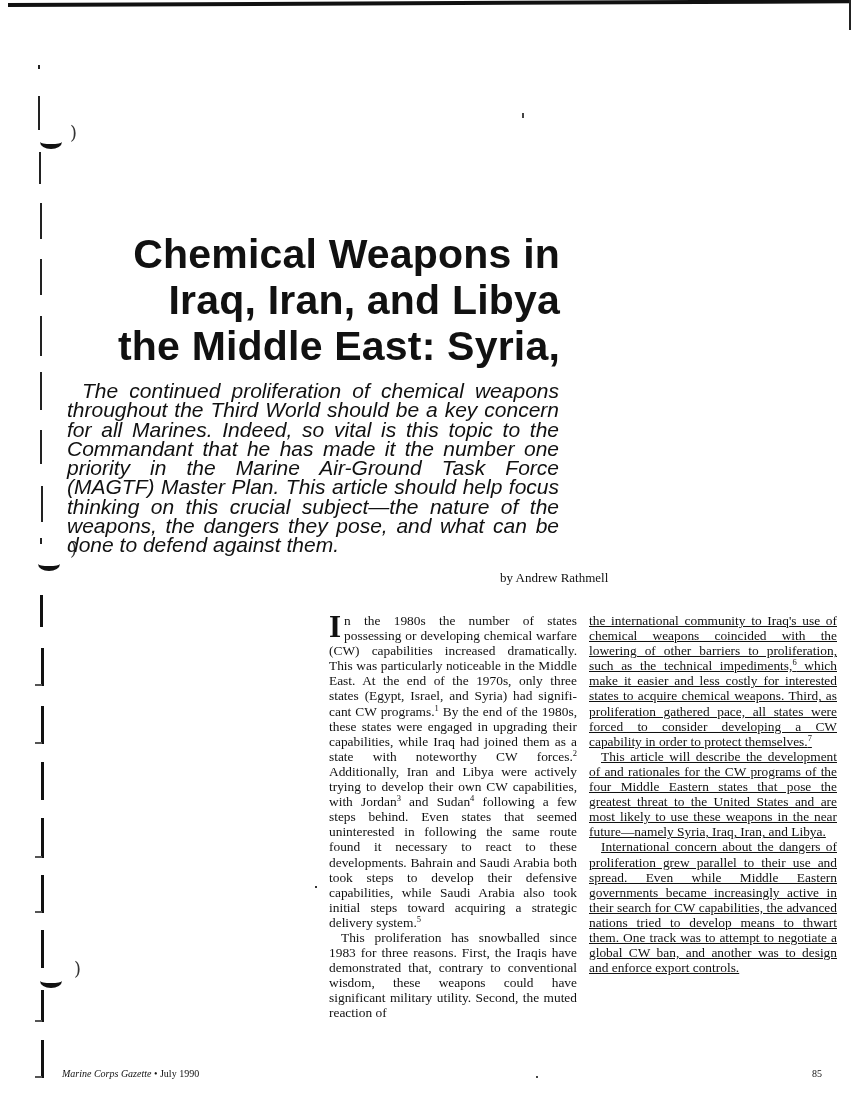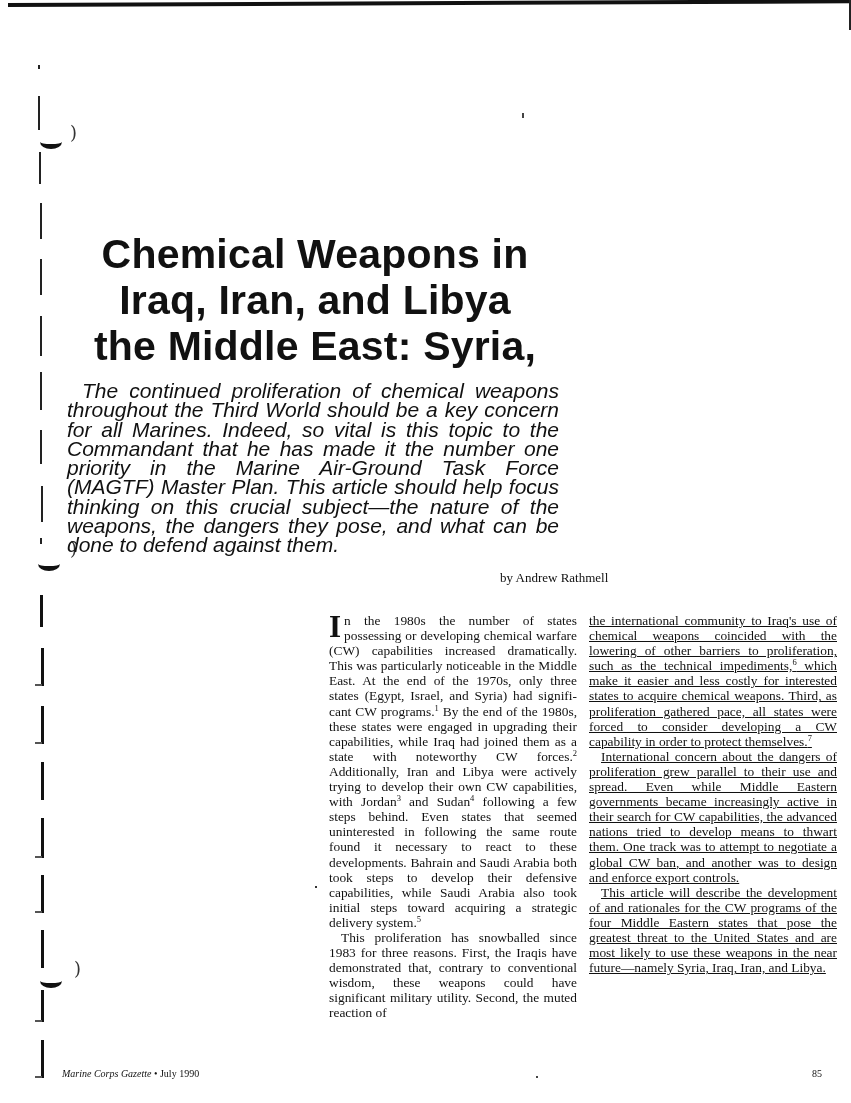--- a/index.html
+++ b/index.html
@@ -10,21 +10,21 @@
 
   .binding { position: absolute; left: 0; top: 0; width: 90px; height: 1103px; }
   .bracket { position: absolute; width: 2px; background: #222; }
   .bracket.thick { width: 3px; background: #111; }
   .bracket .foot { position: absolute; left: -6px; bottom: 0; width: 7px; height: 2px; background: #555; }
   .hook { position: absolute; width: 22px; height: 9px; border-bottom: 5px solid #111; border-radius: 0 0 50% 50%; }
   .paren { position: absolute; font-family: "DejaVu Serif", serif; font-size: 18px; color: #333; font-weight: normal; }
 
   .title { position: absolute; left: 70px; top: 231px; width: 490px; text-align: center;
            font-family: "Liberation Sans", sans-serif; font-weight: bold; font-size: 41px; line-height: 46px; color: #111; letter-spacing: 0.2px; }
-  .title span { display: block; }
+  .title span { display: block; text-align: right; }
 
   .deck { position: absolute; left: 67px; top: 381px; width: 492px;
           font-family: "Liberation Sans", sans-serif; font-style: italic; font-size: 21px; line-height: 19.3px; color: #111; text-align: justify; }
   .deck p { margin: 0; text-indent: 15px; }
 
   .byline { position: absolute; left: 500px; top: 570px; width: 160px;
             font-family: "Liberation Serif", serif; font-weight: normal; font-size: 13px; color: #111; }
 
   .col { position: absolute; top: 613px; width: 248px;
          font-family: "Liberation Serif", serif; font-size: 13.4px; line-height: 15.1px; color: #111; text-align: justify; hyphens: manual; }
@@ -103,22 +103,22 @@
 
 <div class="margin-dot"></div>
 
 <div class="col col1">
   <p class="first"><span class="dropcap">I</span><span>n the 1980s the number of states possessing or developing chemical warfare (CW) capabilities increased dramatically. This was particularly noticeable in the Middle East. At the end of the 1970s, only three states (Egypt, Israel, and Syria) had signifi­cant CW programs.</span><sup>1</sup><span> By the end of the 1980s, these states were engaged in up­grading their capabilities, while Iraq had joined them as a state with note­worthy CW forces.</span><sup>2</sup><span> Additionally, Iran and Libya were actively trying to de­velop their own CW capabilities, with Jordan</span><sup>3</sup><span> and Sudan</span><sup>4</sup><span> following a few steps behind. Even states that seemed uninterested in following the same route found it necessary to react to these developments. Bahrain and Saudi Arabia both took steps to develop their defensive capabilities, while Saudi Ara­bia also took initial steps toward ac­quiring a strategic delivery system.</span><sup>5</sup></p>
   <p>This proliferation has snowballed since 1983 for three reasons. First, the Iraqis have demonstrated that, contrary to conventional wisdom, these weap­ons could have significant military utility. Second, the muted reaction of</p>
 </div>
 
 <div class="col col2">
   <p class="first"><span>the international community to Iraq's use of chemical weapons coincided with the lowering of other barriers to proliferation, such as the technical im­pediments,</span><sup>6</sup><span> which make it easier and less costly for interested states to ac­quire chemical weapons. Third, as proliferation gathered pace, all states were forced to consider developing a CW capability in order to protect themselves.</span><sup>7</sup></p>
+  <p>This article will describe the devel­opment of and rationales for the CW programs of the four Middle Eastern states that pose the greatest threat to the United States and are most likely to use these weapons in the near fu­ture—namely Syria, Iraq, Iran, and Libya.</p>
   <p>International concern about the dan­gers of proliferation grew parallel to their use and spread. Even while Mid­dle Eastern governments became in­creasingly active in their search for CW capabilities, the advanced nations tried to develop means to thwart them. One track was to attempt to negotiate a global CW ban, and another was to design and enforce export controls.</p>
-  <p>This article will describe the devel­opment of and rationales for the CW programs of the four Middle Eastern states that pose the greatest threat to the United States and are most likely to use these weapons in the near fu­ture—namely Syria, Iraq, Iran, and Libya.</p>
 </div>
 
 <div class="footer-left">
   <em>Marine Corps Gazette</em>
   <span>•</span>
   <span>July 1990</span>
 </div>
 <div class="footer-dot"></div>
 <div class="footer-right">85</div>
 

